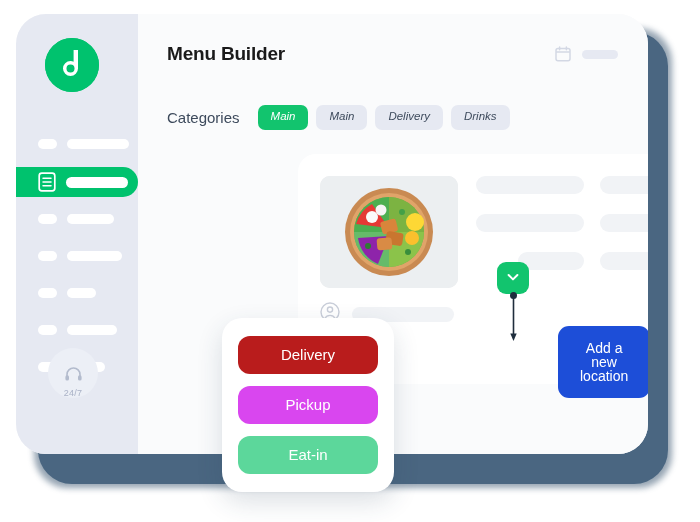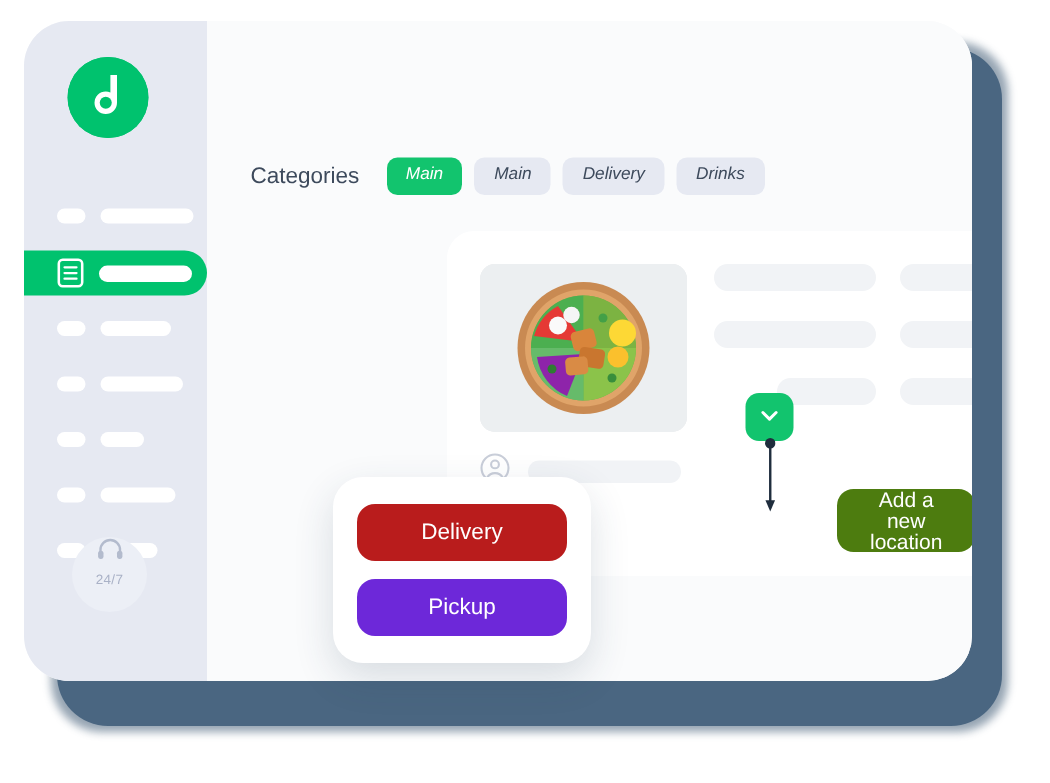--- a/index.html
+++ b/index.html
@@ -109,29 +109,29 @@
   }
   .nav-item.active .bar {
     height: 11px;
     border-radius: 6px;
   }
   .doc-icon { flex: 0 0 18px; width: 18px; height: 20px; }
 
   .support {
     position: absolute;
     left: 32px;
-    top: 344px;
+    top: 334px;
     width: 50px;
     height: 50px;
     border-radius: 50%;
     background: #eceff6;
     display: flex;
     flex-direction: column;
     align-items: center;
-    justify-content: flex-start;
+    justify-content: flex-end;
   }
   .support .label {
     font-size: 9px;
     color: #a9b1c6;
     margin-top: 1px;
     letter-spacing: 0.2px;
   }
 
   
   .main {
@@ -279,27 +279,27 @@
     top: 278px;
     width: 7px;
     height: 50px;
   }
 
   
   .add-btn {
     position: absolute;
     left: 420px;
     top: 312px;
-    background: #4d7c0f;
+    background: #1d4ed8;
     color: #ffffff;
     border: none;
     border-radius: 11px;
     font-family: "Liberation Sans", sans-serif;
     font-size: 14px;
-    padding: 0 22px;
+    padding: 15px 22px;
     cursor: pointer;
     line-height: 1;
   }
 
   
   .popup {
     position: absolute;
     left: 222px;
     top: 318px;
     width: 172px;
@@ -400,20 +400,34 @@
             <rect x="14" y="9.2" width="3.6" height="5.4" rx="1.7" fill="#b3bbcd"></rect>
           </svg>
         </span>
         <span class="label">24/7</span>
       </div>
 
     </div>
 
     <div class="main">
 
+      <div class="topbar">
+        <div class="page-title">Menu Builder</div>
+        <div class="topbar-right">
+          <span class="cal-icon">
+            <svg width="16" height="16" viewBox="0 0 16 16">
+              <rect x="1" y="2.6" width="14" height="12.2" rx="2" fill="none" stroke="#d3d8e4" stroke-width="1.5"></rect>
+              <line x1="1" y1="6" x2="15" y2="6" stroke="#d3d8e4" stroke-width="1.5"></line>
+              <line x1="4.6" y1="0.9" x2="4.6" y2="3.8" stroke="#d3d8e4" stroke-width="1.5" stroke-linecap="round"></line>
+              <line x1="11.4" y1="0.9" x2="11.4" y2="3.8" stroke="#d3d8e4" stroke-width="1.5" stroke-linecap="round"></line>
+            </svg>
+          </span>
+          <span class="bar"></span>
+        </div>
+      </div>
 
       <div class="cat-row">
         <span class="cat-label">Categories</span>
         <button class="pill active">Main</button>
         <button class="pill">Main</button>
         <button class="pill">Delivery</button>
         <button class="pill">Drinks</button>
       </div>
 
       <div class="card">
@@ -487,16 +501,17 @@
         </svg>
       </span>
 
       <button class="add-btn">Add a new location</button>
 
     </div>
   </div>
 
   <div class="popup">
     <button class="opt" style="background:#b91c1c">Delivery</button>
-    <button class="opt" style="background:#6d28d9">Pickup</button>
+    <button class="opt" style="background:#d946ef">Pickup</button>
+    <button class="opt" style="background:#5cd79b">Eat-in</button>
   </div>
 
 </div>
 
 </body></html>

